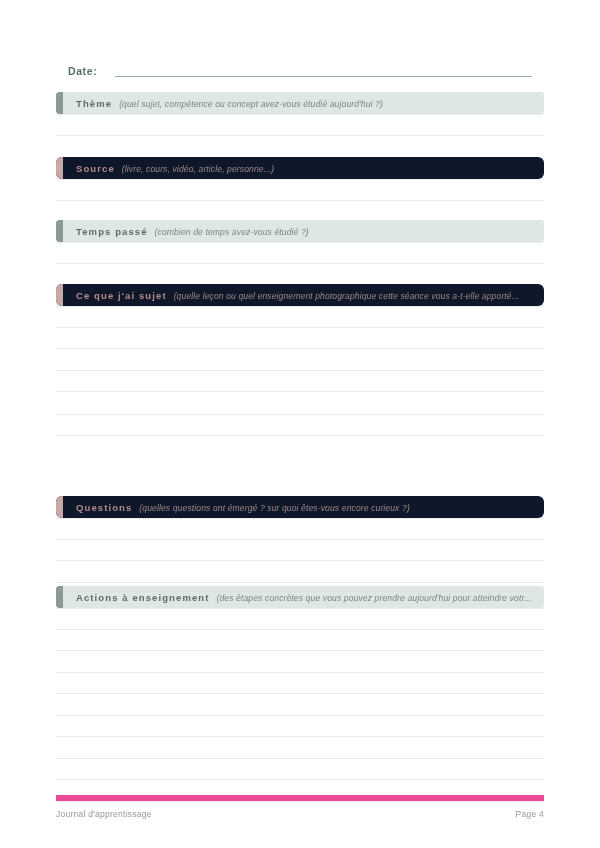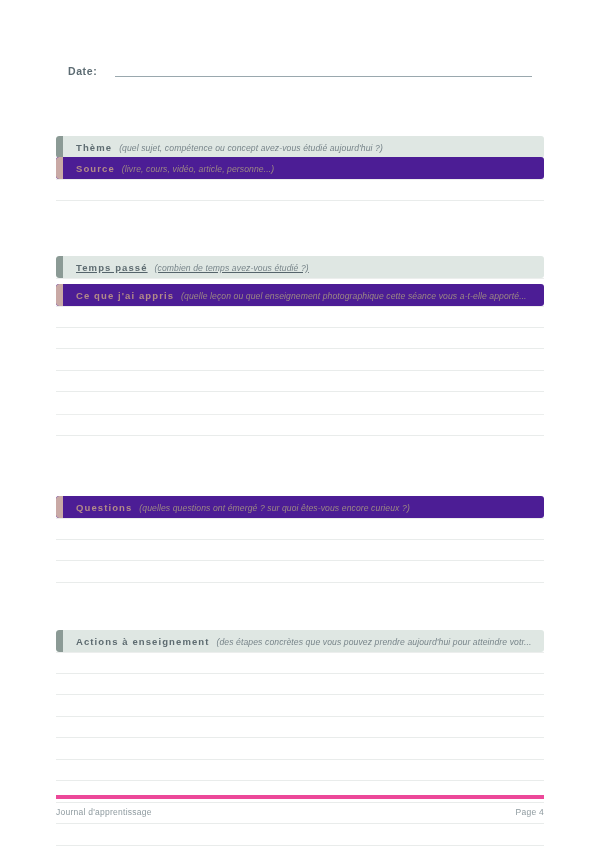--- a/index.html
+++ b/index.html
@@ -89,47 +89,47 @@
     letter-spacing: 1.1px;
   }
   .band-hint {
     font-size: 8.6px;
     font-style: italic;
     letter-spacing: 0.1px;
     margin-left: 7px;
   }
 
   
-  .sec-green .band        { background: #dfe7e3; margin-top: 44px; }
+  .sec-green .band        { background: #dfe7e3; }
   .sec-green .accent      { background: #8b9a95; }
   .sec-green .band-title  { color: #5d6b70; }
   .sec-green .band-hint   { color: #78858a; }
 
   
-  .sec-rose .band         { background: #4c1d95; }
+  .sec-rose .band         { background: #0f172a; border-radius: 6px; }
   .sec-rose .accent       { background: #c9a9a5; }
   .sec-rose .band-title   { color: #b38b88; }
   .sec-rose .band-hint    { color: #9c8884; }
 
   
   .lines { margin-top: 0; }
   .wline {
     height: 21.5px;
     border-bottom: 1px solid #e9eceb;
     box-sizing: border-box;
   }
   .wline.first { border-top: 1px solid #eceeed; }
 
   
   .footer {
     position: absolute;
     left: 56px;
     top: 795px;
     width: 488px;
-    border-top: 4px solid #ec4899;
+    border-top: 6px solid #ec4899;
     padding-top: 8px;
     display: flex;
     justify-content: space-between;
     align-items: center;
     gap: 8px;
   }
   .footer-text {
     font-size: 8.5px;
     color: #8e9a9f;
     letter-spacing: 0.25px;
@@ -157,33 +157,33 @@
       </div>
       <div class="section sec-rose" style="top: 157px;">
         <div class="band">
           <span class="accent"></span>
           <div class="band-text"><span class="band-title">Source</span><span class="band-hint">(livre, cours, vidéo, article, personne...)</span></div>
         </div>
         <div class="lines">
           <div class="wline first"></div>
         </div>
       </div>
-      <div class="section sec-green" style="top: 212px; text-decoration: underline;">
+      <div class="section sec-green" style="top: 220px;">
         <div class="band">
           <span class="accent"></span>
           <div class="band-text"><span class="band-title">Temps passé</span><span class="band-hint">(combien de temps avez-vous étudié ?)</span></div>
         </div>
         <div class="lines">
           <div class="wline first"></div>
         </div>
       </div>
       <div class="section sec-rose" style="top: 284px;">
         <div class="band">
           <span class="accent"></span>
-          <div class="band-text"><span class="band-title">Ce que j'ai appris</span><span class="band-hint">(quelle leçon ou quel enseignement photographique cette séance vous a-t-elle apporté...</span></div>
+          <div class="band-text"><span class="band-title">Ce que j'ai sujet</span><span class="band-hint">(quelle leçon ou quel enseignement photographique cette séance vous a-t-elle apporté...</span></div>
         </div>
         <div class="lines">
           <div class="wline first"></div>
           <div class="wline"></div>
           <div class="wline"></div>
           <div class="wline"></div>
         </div>
       </div>
       <div class="section sec-green" style="top: 414px;">
         <div class="lines">

